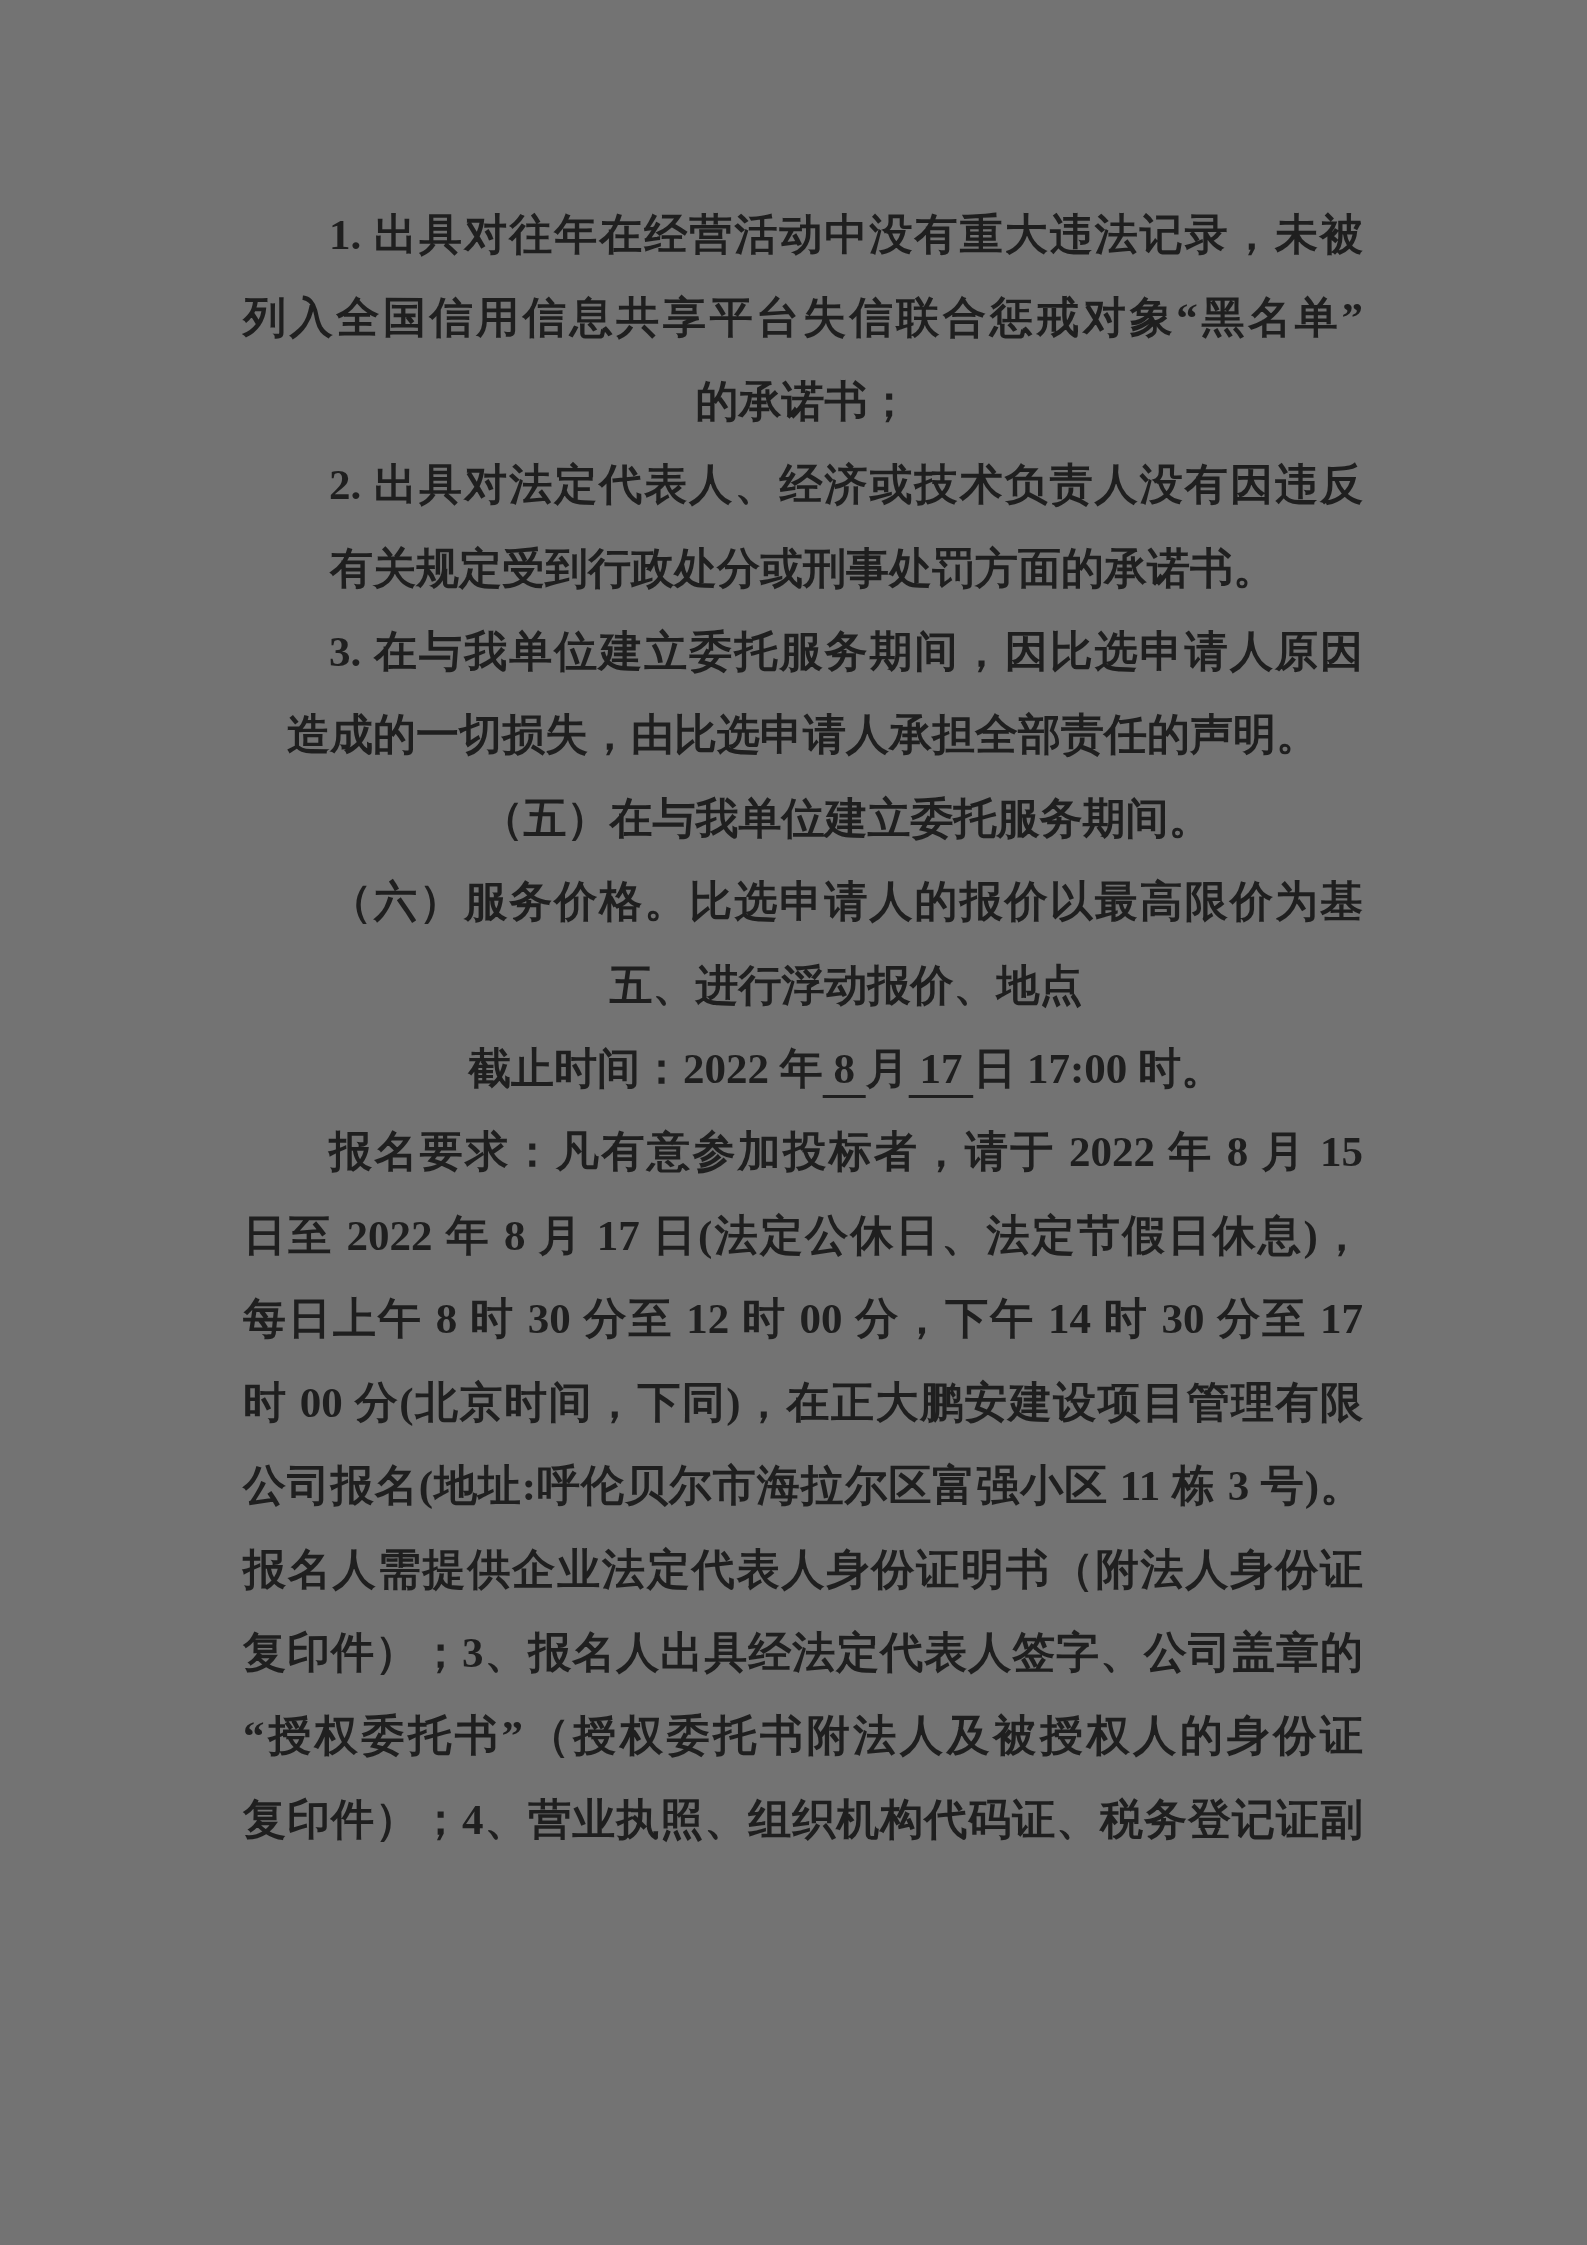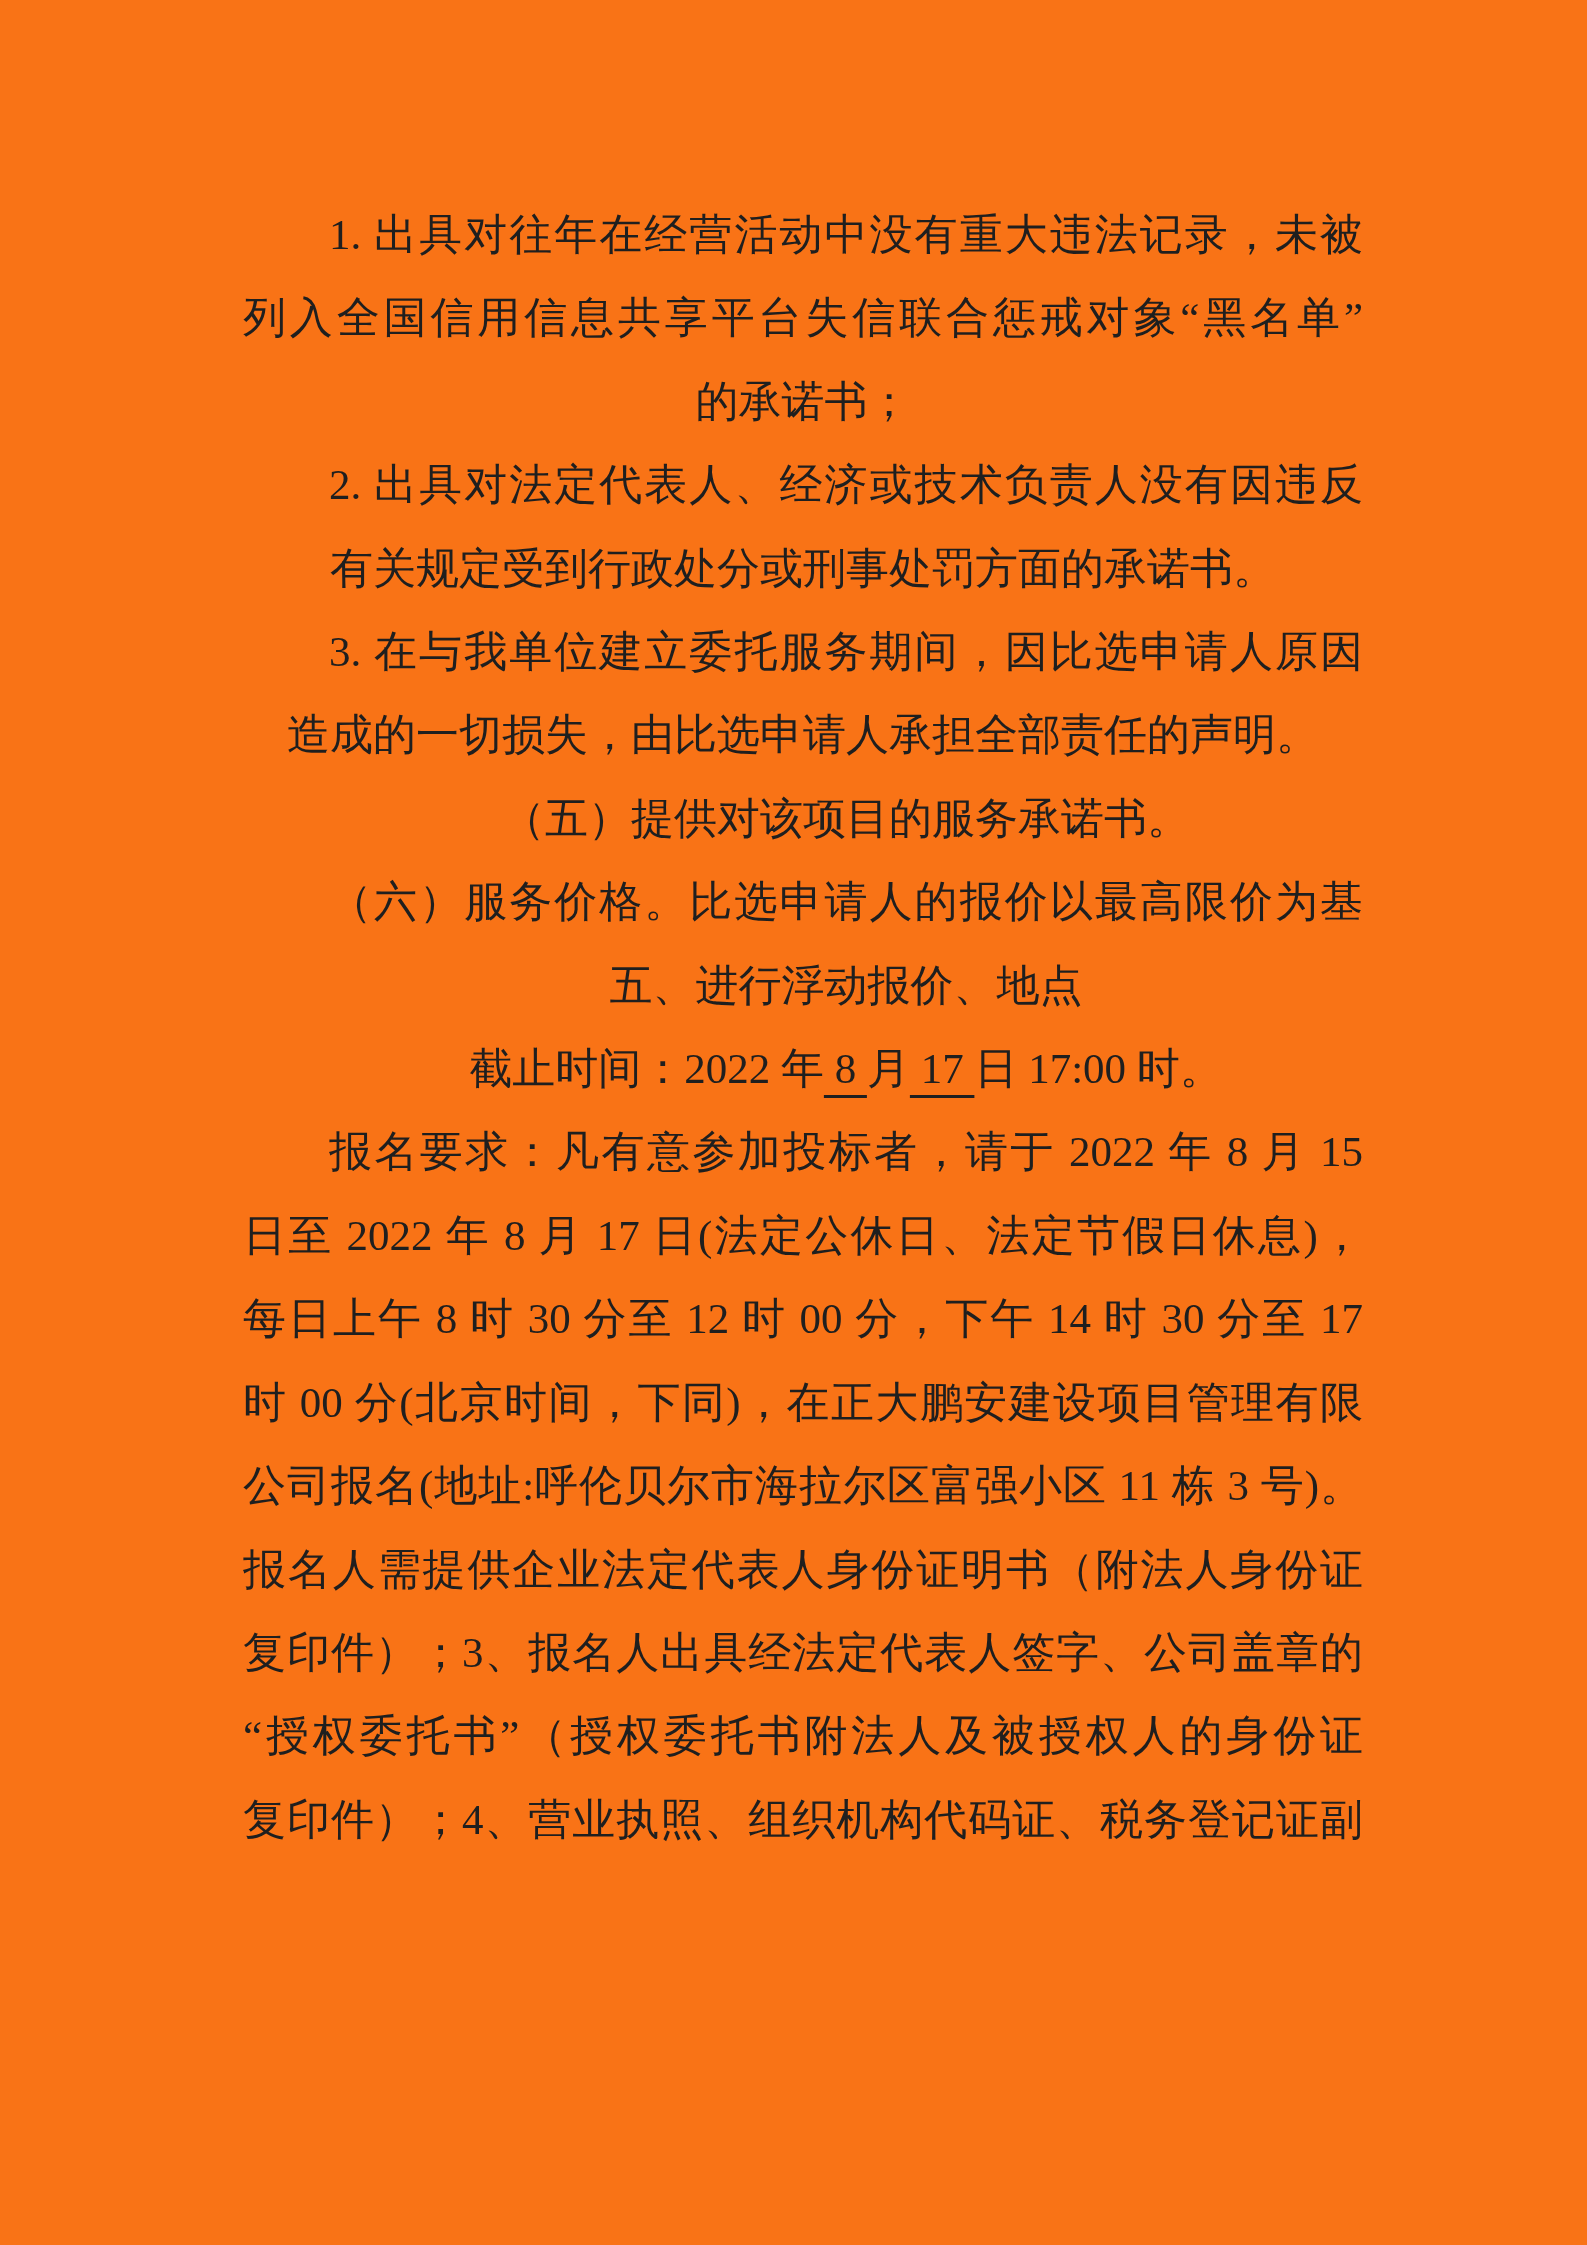--- a/index.html
+++ b/index.html
@@ -10,21 +10,22 @@
   body {
     width: 1587px;
     height: 2245px;
     position: relative;
     overflow: hidden;
     font-family: "Liberation Serif", "DejaVu Serif", serif;
   }
   .page {
     position: absolute;
     inset: 0;
-    background: #f97316;
+    background: #737373;
+    font-weight: bold;
   }
   .doc-body {
     position: absolute;
     left: 243px;
     top: 193px;
     width: 1120px;
     font-size: 43px;
     line-height: 83.4px;
     color: #1f1f1f;
     letter-spacing: 0;
@@ -52,21 +53,21 @@
 
 <div class="page">
   <div class="doc-body" style="color: rgb(31, 31, 31);">
       <div class="line ind just"><span>1. 出具对往年在经营活动中没有重大违法记录，未被</span></div>
       <div class="line just"><span>列入全国信用信息共享平台失信联合惩戒对象“黑名单”</span></div>
       <div class="line"><span>的承诺书；</span></div>
       <div class="line ind just"><span>2. 出具对法定代表人、经济或技术负责人没有因违反</span></div>
       <div class="line"><span>有关规定受到行政处分或刑事处罚方面的承诺书。</span></div>
       <div class="line ind just"><span>3. 在与我单位建立委托服务期间，因比选申请人原因</span></div>
       <div class="line"><span>造成的一切损失，由比选申请人承担全部责任的声明。</span></div>
-      <div class="line ind"><span>（五）提供对该项目的服务承诺书。</span></div>
+      <div class="line ind"><span>（五）在与我单位建立委托服务期间。</span></div>
       <div class="line ind just"><span>（六）服务价格。比选申请人的报价以最高限价为基</span></div>
       <div class="line ind"><span>五、进行浮动报价、地点</span></div>
       <div class="line ind"><span>截止时间：2022 年</span><span class="u"> 8 </span><span>月</span><span class="u"> 17 </span><span>日 17:00 时。</span></div>
       <div class="line ind just"><span>报名要求：凡有意参加投标者，请于 2022 年 8 月 15</span></div>
       <div class="line just"><span>日至 2022 年 8 月 17 日(法定公休日、法定节假日休息)，</span></div>
       <div class="line just"><span>每日上午 8 时 30 分至 12 时 00 分，下午 14 时 30 分至 17</span></div>
       <div class="line just"><span>时 00 分(北京时间，下同)，在正大鹏安建设项目管理有限</span></div>
       <div class="line just"><span>公司报名(地址:呼伦贝尔市海拉尔区富强小区 11 栋 3 号)。</span></div>
       <div class="line just"><span>报名人需提供企业法定代表人身份证明书（附法人身份证</span></div>
       <div class="line just"><span>复印件）；3、报名人出具经法定代表人签字、公司盖章的</span></div>

